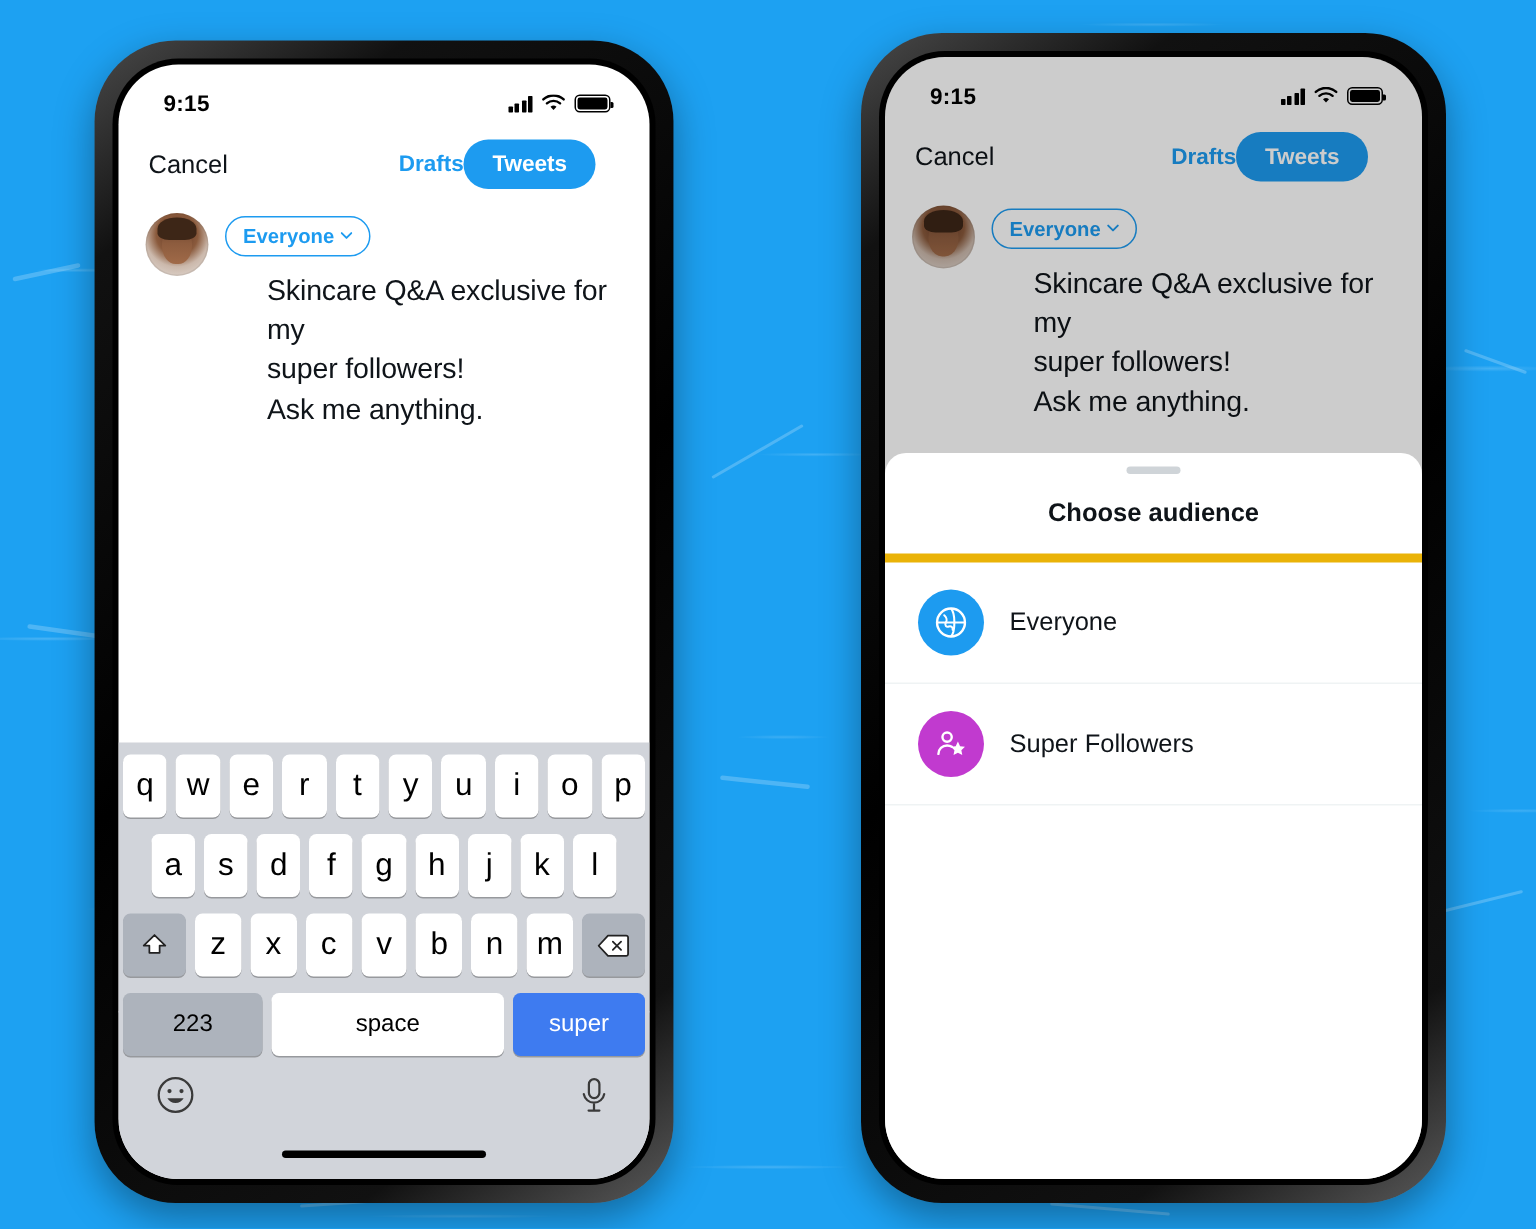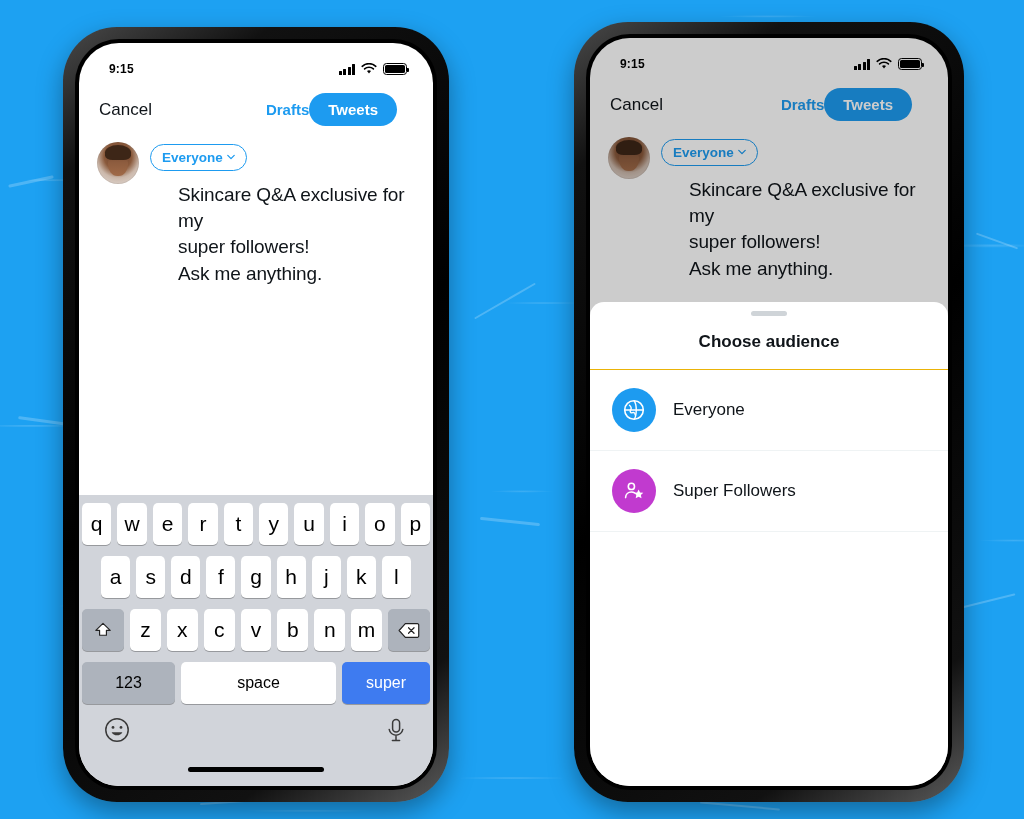--- a/index.html
+++ b/index.html
@@ -56,21 +56,21 @@
     position: relative;
   }
   #phone-left  { left: 63px;  top: 27px;  width: 386px; height: 775px; }
   #phone-right { left: 574px; top: 22px;  width: 390px; height: 780px; }
 
   
   .statusbar {
     height: 42px;
     display: flex; align-items: center; justify-content: space-between;
     padding: 10px 26px 0 30px;
-    font-size: 12px; font-weight: bold; color: #000;
+    font-size: 15px; font-weight: bold; color: #000;
     letter-spacing: .2px;
   }
   .status-icons { display: flex; align-items: center; gap: 6px; }
   .sig { display: flex; align-items: flex-end; gap: 1.5px; height: 11px; }
   .sig i { width: 3px; background: #000; border-radius: .5px; display: block; }
   .sig i:nth-child(1){height:4px}.sig i:nth-child(2){height:6px}
   .sig i:nth-child(3){height:8px}.sig i:nth-child(4){height:11px}
   .batt {
     width: 24px; height: 12px; border: 1.3px solid #000; border-radius: 3.5px;
     position: relative; padding: 1.4px;
@@ -184,21 +184,21 @@
   .sheet {
     position: absolute; left: 0; right: 0; bottom: 0; top: 264px;
     background: #fff; border-radius: 14px 14px 0 0;
   }
   .grabber {
     width: 36px; height: 5px; border-radius: 3px; background: #cfd4d8;
     margin: 9px auto 0 auto;
   }
   .sheet-title {
     text-align: center; font-size: 17px; font-weight: bold; color: #0f1419;
-    padding: 16px 0 17px 0; border-bottom: 1px solid #eab308;
+    padding: 16px 0 17px 0; border-bottom: 6px solid #eab308;
   }
   .aud-item {
     display: flex; align-items: center; gap: 17px;
     padding: 18px 22px; border-bottom: 1px solid #eff3f4;
   }
   .aud-ic {
     width: 44px; height: 44px; border-radius: 50%; flex: 0 0 44px;
     display: flex; align-items: center; justify-content: center;
   }
   .aud-label { font-size: 17px; color: #0f1419; }
@@ -343,21 +343,21 @@
         <span class="key">n</span>
         <span class="key">m</span>
         <span class="key wide">
           <svg width="22" height="17" viewBox="0 0 24 18">
             <path d="M8 1.6h13.2a1.4 1.4 0 011.4 1.4v12a1.4 1.4 0 01-1.4 1.4H8L1.2 9z" stroke="#222" stroke-width="1.3" fill="#fff" stroke-linejoin="round"></path>
             <path d="M11.5 6l6 6M17.5 6l-6 6" stroke="#222" stroke-width="1.3" stroke-linecap="round"></path>
           </svg>
         </span>
       </div>
       <div class="krow r4">
-        <span class="key num">123</span>
+        <span class="key num">223</span>
         <span class="key space">space</span>
         <span class="key search">super</span>
       </div>
       <div class="kbottom">
         <svg width="26" height="26" viewBox="0 0 26 26">
           <circle cx="13" cy="13" r="11.2" stroke="#3a3a3a" stroke-width="1.5" fill="none"></circle>
           <circle cx="9" cy="10.4" r="1.4" fill="#3a3a3a"></circle>
           <circle cx="17" cy="10.4" r="1.4" fill="#3a3a3a"></circle>
           <path d="M7.6 15.2a6.2 6.2 0 0010.8 0z" fill="#3a3a3a"></path>
         </svg>

